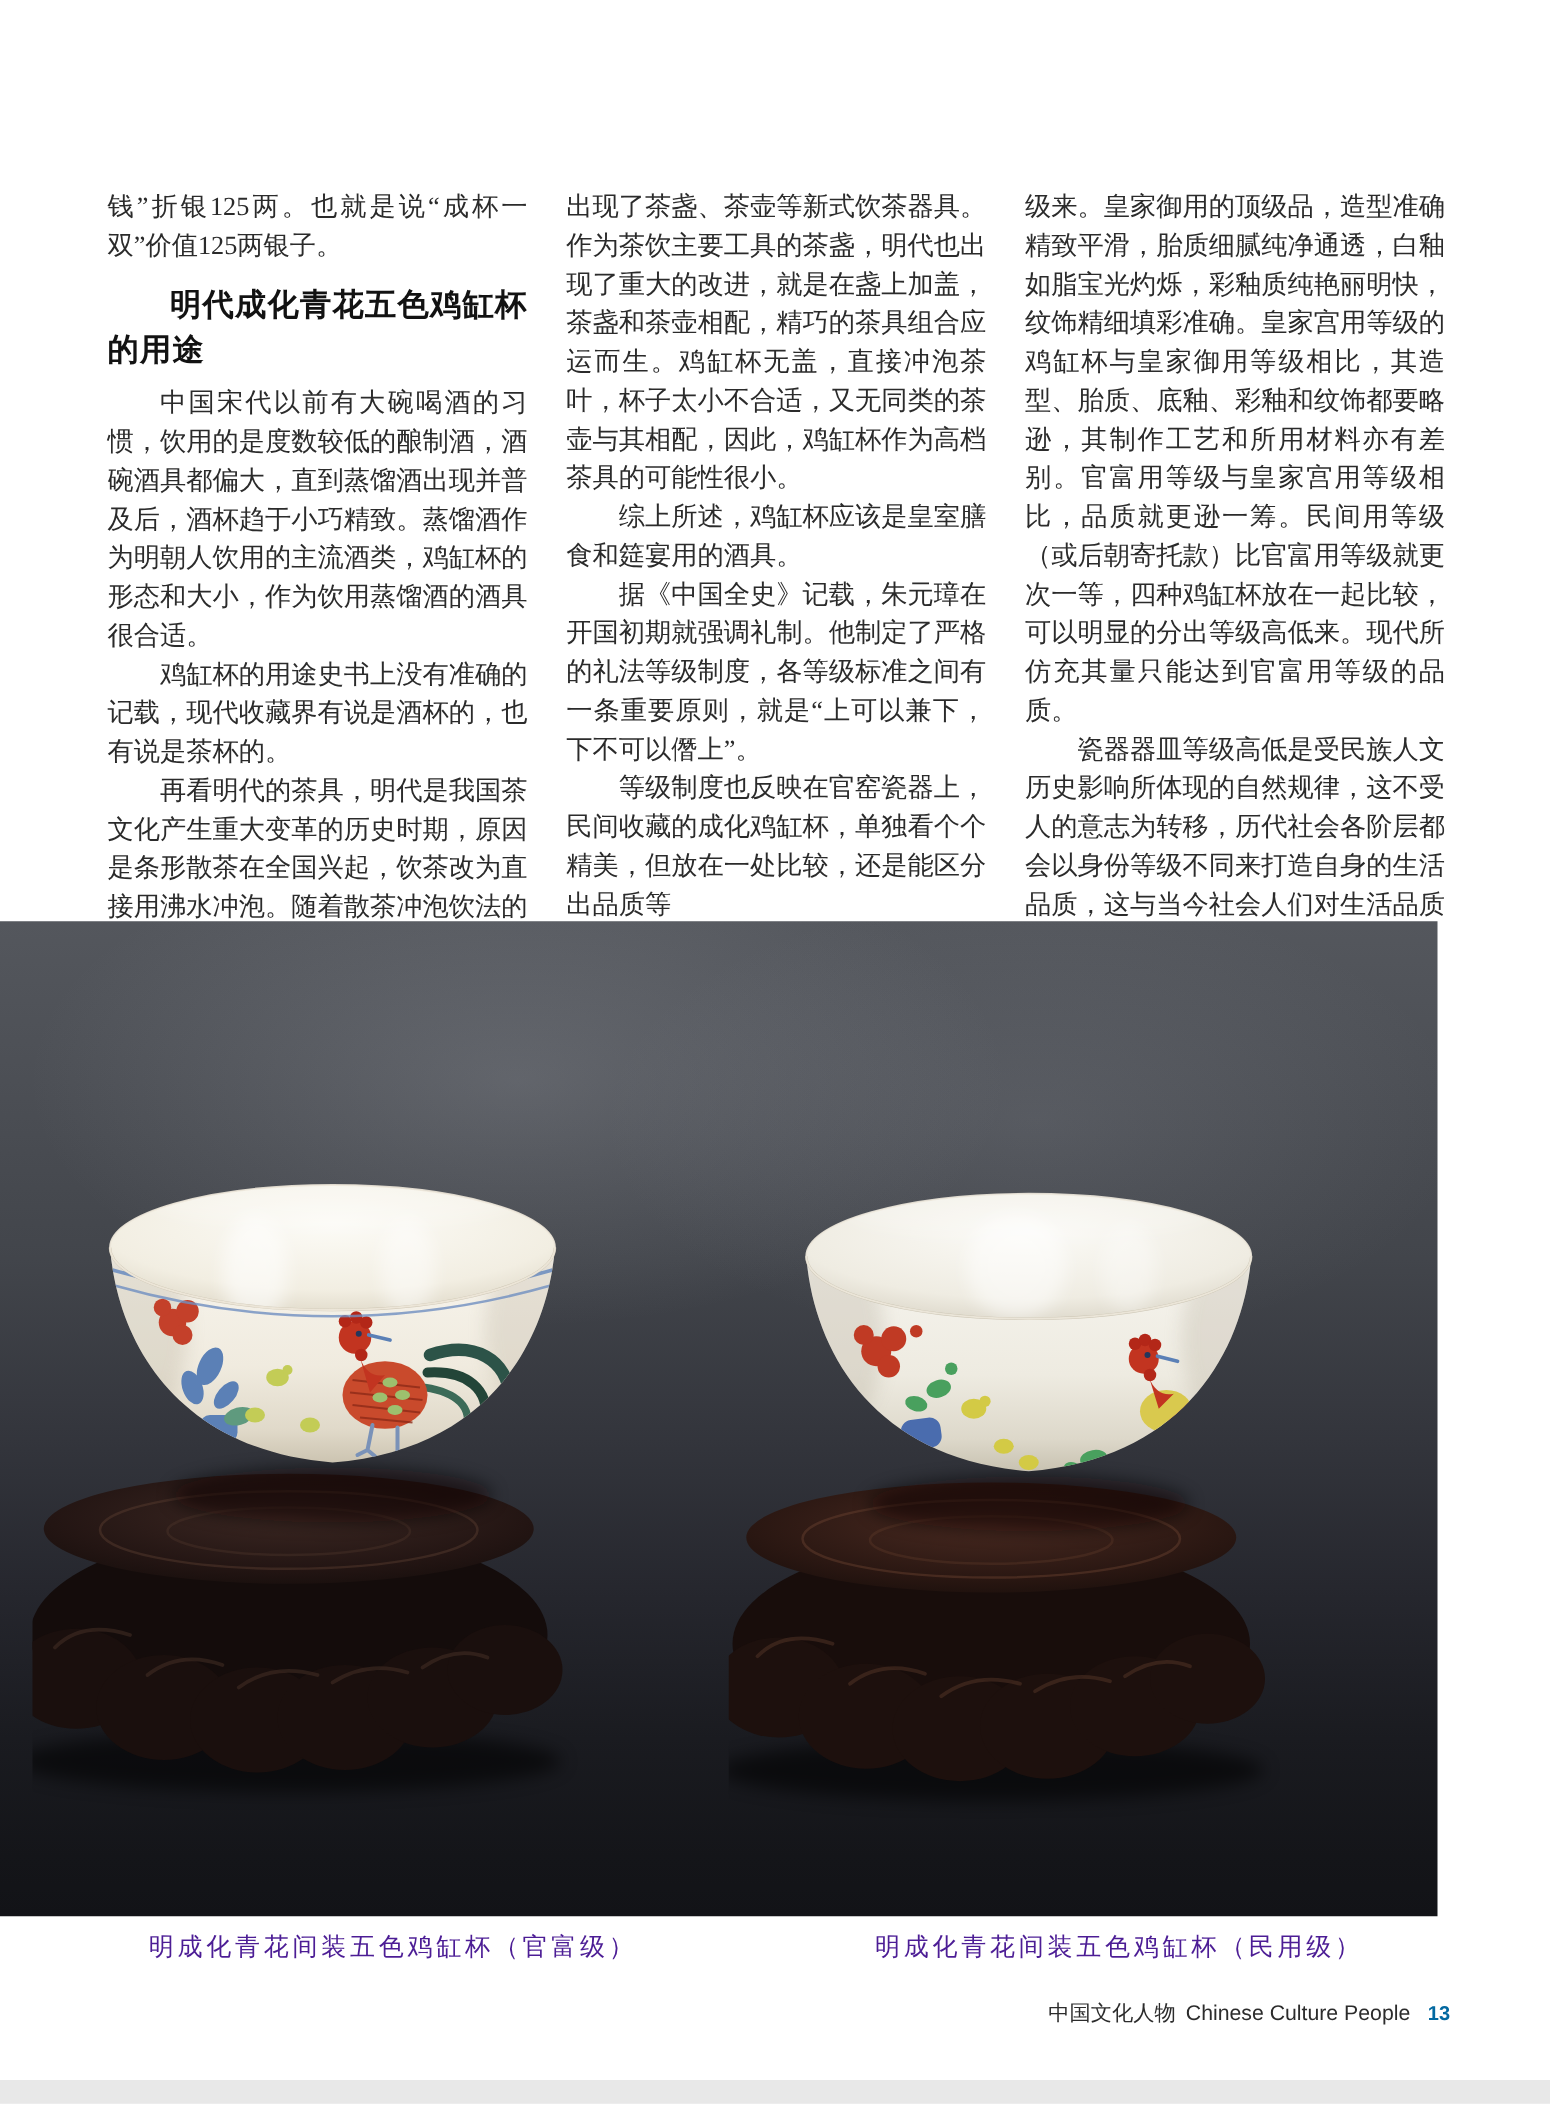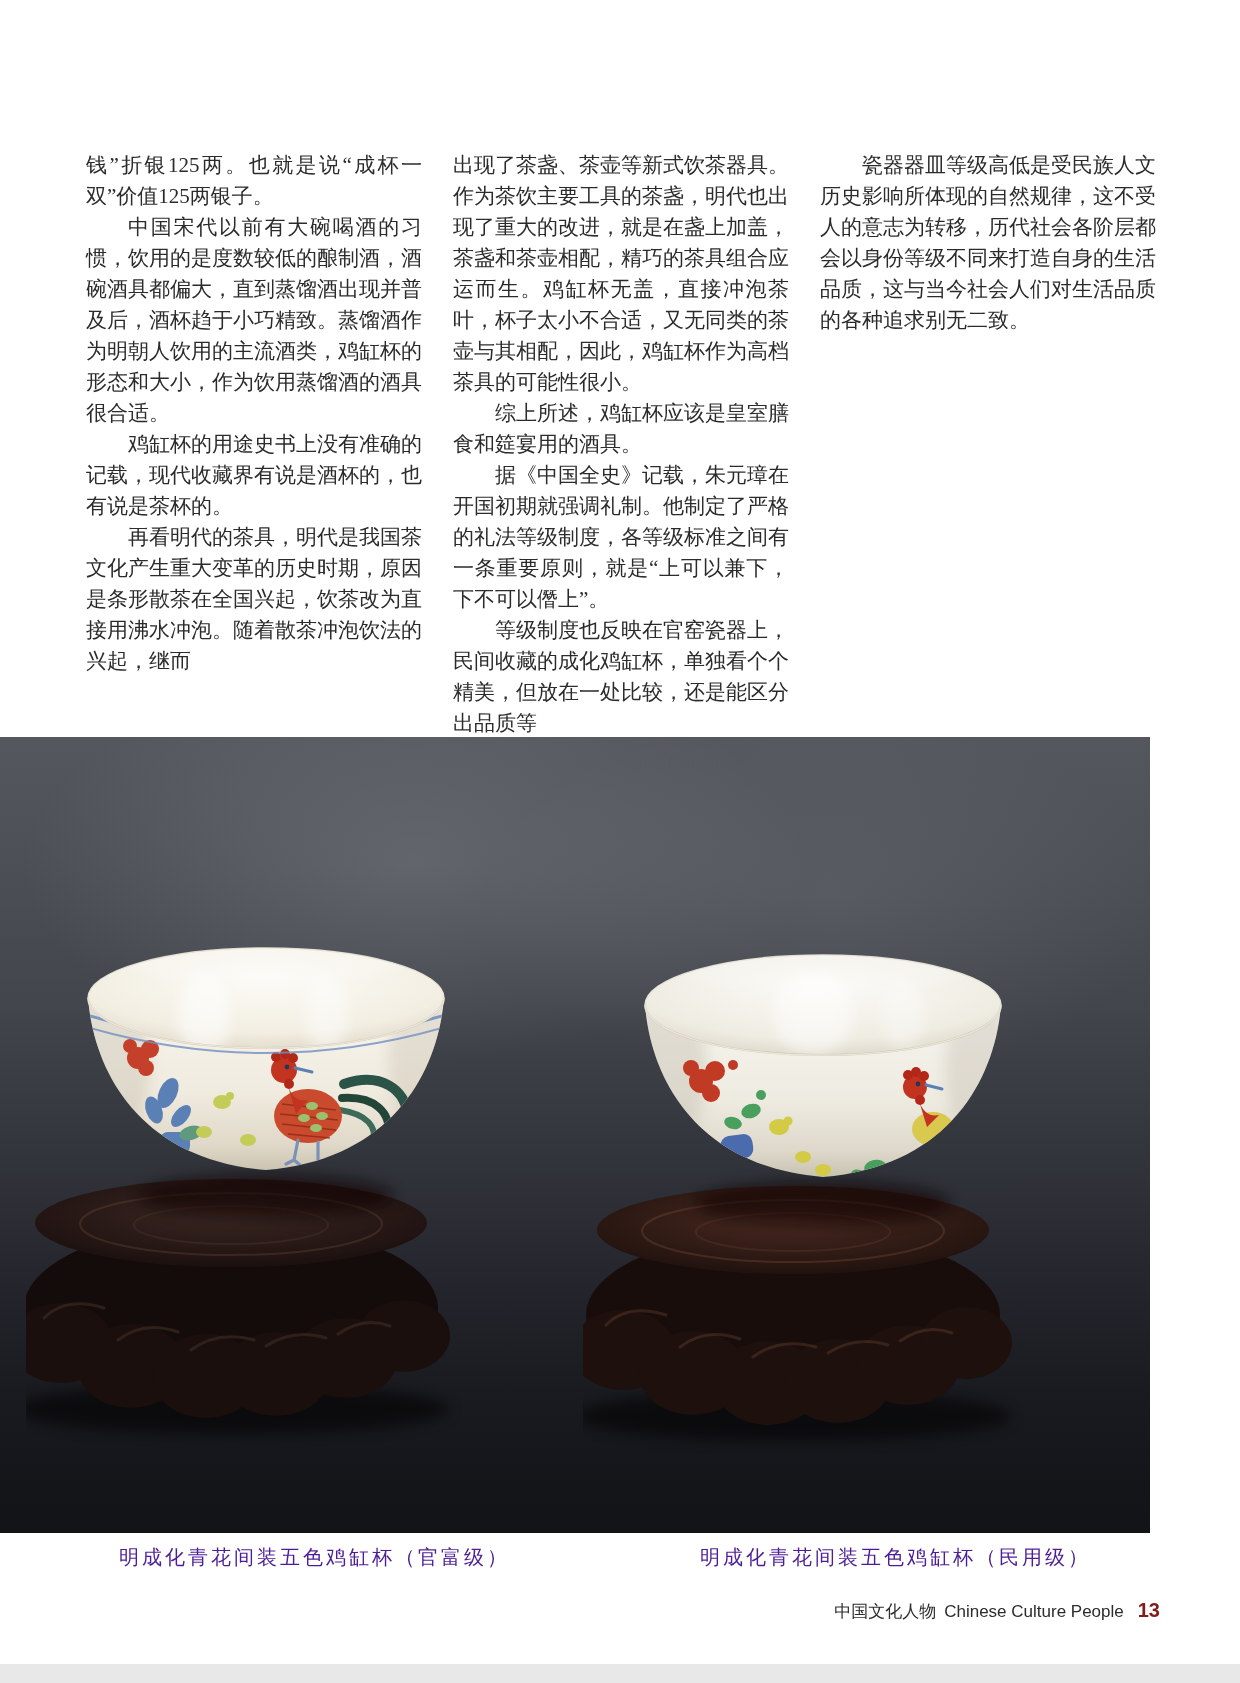--- a/index.html
+++ b/index.html
@@ -29,41 +29,43 @@
   
   .caption{position:absolute;font-family:"Liberation Serif","DejaVu Serif",serif;
            font-size:20px;color:#4c1d95;letter-spacing:3px;white-space:nowrap;}
   .caption-left{left:119px;top:1544px;}
   .caption-right{left:700px;top:1544px;}
 
   
   .page-footer{position:absolute;right:80px;top:1599px;
                font-family:Liberation Sans, sans-serif;
                font-size:17px;color:#2c2c2c;display:flex;align-items:baseline;gap:8px;}
-  .page-footer .num{font-weight:700;font-size:20px;margin-left:6px;color:#7f1d1d;}
+  .page-footer .num{font-weight:700;font-size:16px;margin-left:6px;color:#0369a1;}
 </style>
 </head>
 <body>
 
 <div class="page">
 
   <section class="columns">
     <div class="col">
       <p class="cont">钱”折银125两。也就是说“成杯一双”价值125两银子。</p>
+      <h2>明代成化青花五色鸡缸杯的用途</h2>
       <p>中国宋代以前有大碗喝酒的习惯，饮用的是度数较低的酿制酒，酒碗酒具都偏大，直到蒸馏酒出现并普及后，酒杯趋于小巧精致。蒸馏酒作为明朝人饮用的主流酒类，鸡缸杯的形态和大小，作为饮用蒸馏酒的酒具很合适。</p>
       <p>鸡缸杯的用途史书上没有准确的记载，现代收藏界有说是酒杯的，也有说是茶杯的。</p>
       <p>再看明代的茶具，明代是我国茶文化产生重大变革的历史时期，原因是条形散茶在全国兴起，饮茶改为直接用沸水冲泡。随着散茶冲泡饮法的兴起，继而</p>
     </div>
     <div class="col">
       <p class="cont">出现了茶盏、茶壶等新式饮茶器具。作为茶饮主要工具的茶盏，明代也出现了重大的改进，就是在盏上加盖，茶盏和茶壶相配，精巧的茶具组合应运而生。鸡缸杯无盖，直接冲泡茶叶，杯子太小不合适，又无同类的茶壶与其相配，因此，鸡缸杯作为高档茶具的可能性很小。</p>
       <p>综上所述，鸡缸杯应该是皇室膳食和筵宴用的酒具。</p>
       <p>据《中国全史》记载，朱元璋在开国初期就强调礼制。他制定了严格的礼法等级制度，各等级标准之间有一条重要原则，就是“上可以兼下，下不可以僭上”。</p>
       <p>等级制度也反映在官窑瓷器上，民间收藏的成化鸡缸杯，单独看个个精美，但放在一处比较，还是能区分出品质等</p>
     </div>
     <div class="col">
+      <p class="cont">级来。皇家御用的顶级品，造型准确精致平滑，胎质细腻纯净通透，白釉如脂宝光灼烁，彩釉质纯艳丽明快，纹饰精细填彩准确。皇家宫用等级的鸡缸杯与皇家御用等级相比，其造型、胎质、底釉、彩釉和纹饰都要略逊，其制作工艺和所用材料亦有差别。官富用等级与皇家宫用等级相比，品质就更逊一筹。民间用等级（或后朝寄托款）比官富用等级就更次一等，四种鸡缸杯放在一起比较，可以明显的分出等级高低来。现代所仿充其量只能达到官富用等级的品质。</p>
       <p>瓷器器皿等级高低是受民族人文历史影响所体现的自然规律，这不受人的意志为转移，历代社会各阶层都会以身份等级不同来打造自身的生活品质，这与当今社会人们对生活品质的各种追求别无二致。</p>
     </div>
   </section>
 
   <figure class="photo">
 
     <svg class="cup-group gleft" width="470" height="560" viewBox="0 0 470 560" xmlns="http://www.w3.org/2000/svg">
       <defs>
         <linearGradient id="bowlGradL" x1="0" y1="0" x2="0" y2="1">
           <stop offset="0" stop-color="#f8f5ee"></stop>

